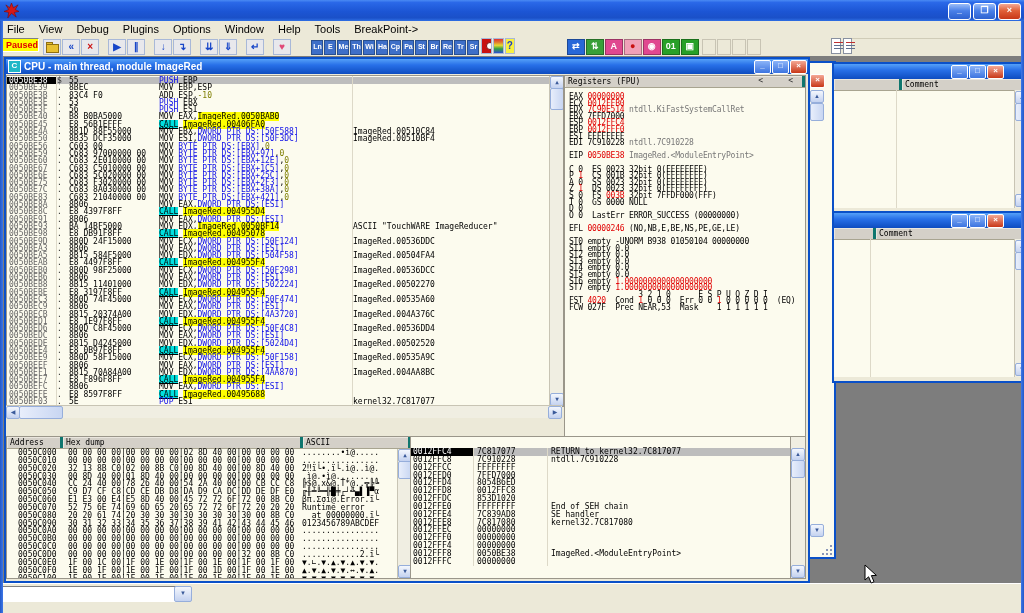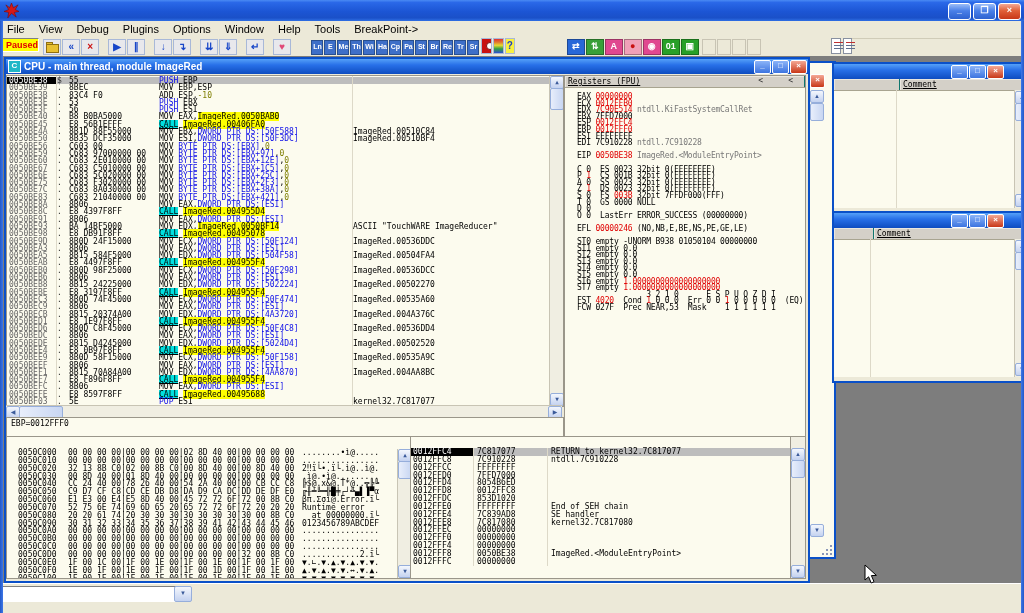--- a/index.html
+++ b/index.html
@@ -70,22 +70,22 @@
     text-align:center;font-weight:bold;margin-left:1px;}
   .ch-btn.close{background:linear-gradient(180deg,#F4A894,#C83818);}
   .ch-btns{position:absolute;right:1px;top:1px;display:flex;}
   .cpu-icon{width:11px;height:11px;background:#20B8C8;border:1px solid #fff;color:#fff;
     font-size:8px;line-height:10px;text-align:center;font-weight:bold;margin-right:3px;}
 
   
   .pane{position:absolute;background:#FCFBEE;border:1px solid #9A968A;overflow:hidden;}
   .pane-head{position:absolute;left:0;top:0;right:0;height:11px;background:#D4D0C8;
     border-bottom:1px solid #A8A490;display:flex;font-size:8px;}
-  .ph-cell{border-right:1px solid #0f766e;box-shadow:inset 1px 1px 0 #EAE6DE;
-    padding-left:3px;line-height:11px;height:11px;text-decoration:underline;}
+  .ph-cell{border-right:3px solid #0f766e;box-shadow:inset 1px 1px 0 #EAE6DE;
+    padding-left:3px;line-height:11px;height:11px;}
   .vline{position:absolute;top:0;bottom:0;width:1px;background:#DDD9C8;}
 
   
   .d-row{display:flex;height:7.3px;line-height:7.5px;white-space:pre;}
   .d-addr{width:48px;color:#666;padding-left:2px;}
   .d-mark{width:12px;color:#333;}
   .d-bytes{width:90px;color:#000;}
   .d-instr{width:194px;}
   .d-comm{flex:1;color:#000;}
   .d-row.sel{background:#BDBDBD;}
@@ -266,21 +266,21 @@
               <div class="d-row"><div class="d-addr">0050BE8C</div><div class="d-mark">.</div><div class="d-bytes">E8 4397F8FF</div><div class="d-instr"><span class="sg-c">CALL</span><span> </span><span class="sg-y">ImageRed.004955D4</span></div><div class="d-comm"></div></div>
               <div class="d-row"><div class="d-addr">0050BE91</div><div class="d-mark">.</div><div class="d-bytes">8B06</div><div class="d-instr"><span>MOV EAX,</span><span class="sg-b">DWORD PTR DS:[ESI]</span></div><div class="d-comm"></div></div>
               <div class="d-row"><div class="d-addr">0050BE93</div><div class="d-mark">.</div><div class="d-bytes">BA 14BF5000</div><div class="d-instr"><span>MOV EDX,</span><span class="sg-y">ImageRed.0050BF14</span></div><div class="d-comm">ASCII "TouchWARE ImageReducer"</div></div>
               <div class="d-row"><div class="d-addr">0050BE98</div><div class="d-mark">.</div><div class="d-bytes">E8 DB91F8FF</div><div class="d-instr"><span class="sg-c">CALL</span><span> </span><span class="sg-y">ImageRed.00495078</span></div><div class="d-comm"></div></div>
               <div class="d-row"><div class="d-addr">0050BE9D</div><div class="d-mark">.</div><div class="d-bytes">8B0D 24F15000</div><div class="d-instr"><span>MOV ECX,</span><span class="sg-b">DWORD PTR DS:[50F124]</span></div><div class="d-comm">ImageRed.00536DDC</div></div>
               <div class="d-row"><div class="d-addr">0050BEA3</div><div class="d-mark">.</div><div class="d-bytes">8B06</div><div class="d-instr"><span>MOV EAX,</span><span class="sg-b">DWORD PTR DS:[ESI]</span></div><div class="d-comm"></div></div>
               <div class="d-row"><div class="d-addr">0050BEA5</div><div class="d-mark">.</div><div class="d-bytes">8B15 584F5000</div><div class="d-instr"><span>MOV EDX,</span><span class="sg-b">DWORD PTR DS:[504F58]</span></div><div class="d-comm">ImageRed.00504FA4</div></div>
               <div class="d-row"><div class="d-addr">0050BEAB</div><div class="d-mark">.</div><div class="d-bytes">E8 4497F8FF</div><div class="d-instr"><span class="sg-c">CALL</span><span> </span><span class="sg-y">ImageRed.004955F4</span></div><div class="d-comm"></div></div>
               <div class="d-row"><div class="d-addr">0050BEB0</div><div class="d-mark">.</div><div class="d-bytes">8B0D 98F25000</div><div class="d-instr"><span>MOV ECX,</span><span class="sg-b">DWORD PTR DS:[50F298]</span></div><div class="d-comm">ImageRed.00536DCC</div></div>
               <div class="d-row"><div class="d-addr">0050BEB6</div><div class="d-mark">.</div><div class="d-bytes">8B06</div><div class="d-instr"><span>MOV EAX,</span><span class="sg-b">DWORD PTR DS:[ESI]</span></div><div class="d-comm"></div></div>
-              <div class="d-row"><div class="d-addr">0050BEB8</div><div class="d-mark">.</div><div class="d-bytes">8B15 24225000</div><div class="d-instr"><span>MOV EDX,</span><span class="sg-b">DWORD PTR DS:[502224]</span></div><div class="d-comm">ImageRed.00502270</div></div>
+              <div class="d-row"><div class="d-addr">0050BEB8</div><div class="d-mark">.</div><div class="d-bytes">8B15 11401000</div><div class="d-instr"><span>MOV EDX,</span><span class="sg-b">DWORD PTR DS:[502224]</span></div><div class="d-comm">ImageRed.00502270</div></div>
               <div class="d-row"><div class="d-addr">0050BEBE</div><div class="d-mark">.</div><div class="d-bytes">E8 3197F8FF</div><div class="d-instr"><span class="sg-c">CALL</span><span> </span><span class="sg-y">ImageRed.004955F4</span></div><div class="d-comm"></div></div>
               <div class="d-row"><div class="d-addr">0050BEC3</div><div class="d-mark">.</div><div class="d-bytes">8B0D 74F45000</div><div class="d-instr"><span>MOV ECX,</span><span class="sg-b">DWORD PTR DS:[50F474]</span></div><div class="d-comm">ImageRed.00535A60</div></div>
               <div class="d-row"><div class="d-addr">0050BEC9</div><div class="d-mark">.</div><div class="d-bytes">8B06</div><div class="d-instr"><span>MOV EAX,</span><span class="sg-b">DWORD PTR DS:[ESI]</span></div><div class="d-comm"></div></div>
               <div class="d-row"><div class="d-addr">0050BECB</div><div class="d-mark">.</div><div class="d-bytes">8B15 20374A00</div><div class="d-instr"><span>MOV EDX,</span><span class="sg-b">DWORD PTR DS:[4A3720]</span></div><div class="d-comm">ImageRed.004A376C</div></div>
               <div class="d-row"><div class="d-addr">0050BED1</div><div class="d-mark">.</div><div class="d-bytes">E8 1E97F8FF</div><div class="d-instr"><span class="sg-c">CALL</span><span> </span><span class="sg-y">ImageRed.004955F4</span></div><div class="d-comm"></div></div>
               <div class="d-row"><div class="d-addr">0050BED6</div><div class="d-mark">.</div><div class="d-bytes">8B0D C8F45000</div><div class="d-instr"><span>MOV ECX,</span><span class="sg-b">DWORD PTR DS:[50F4C8]</span></div><div class="d-comm">ImageRed.00536DD4</div></div>
               <div class="d-row"><div class="d-addr">0050BEDC</div><div class="d-mark">.</div><div class="d-bytes">8B06</div><div class="d-instr"><span>MOV EAX,</span><span class="sg-b">DWORD PTR DS:[ESI]</span></div><div class="d-comm"></div></div>
               <div class="d-row"><div class="d-addr">0050BEDE</div><div class="d-mark">.</div><div class="d-bytes">8B15 D4245000</div><div class="d-instr"><span>MOV EDX,</span><span class="sg-b">DWORD PTR DS:[5024D4]</span></div><div class="d-comm">ImageRed.00502520</div></div>
               <div class="d-row"><div class="d-addr">0050BEE4</div><div class="d-mark">.</div><div class="d-bytes">E8 0B97F8FF</div><div class="d-instr"><span class="sg-c">CALL</span><span> </span><span class="sg-y">ImageRed.004955F4</span></div><div class="d-comm"></div></div>
               <div class="d-row"><div class="d-addr">0050BEE9</div><div class="d-mark">.</div><div class="d-bytes">8B0D 58F15000</div><div class="d-instr"><span>MOV ECX,</span><span class="sg-b">DWORD PTR DS:[50F158]</span></div><div class="d-comm">ImageRed.00535A9C</div></div>
@@ -300,31 +300,28 @@
             <div class="sb-btn" style="left:0;bottom:0;">▼</div>
           </div>
         </div>
 
         <div class="sb-h" style="left:0px;top:331px;width:556px;">
           <div class="sb-btn" style="left:0;top:0;">◀</div>
           <div class="sb-thumb" style="left:13px;top:0;width:42px;height:11px;"></div>
           <div class="sb-btn" style="right:0;top:0;">▶</div>
         </div>
 
-        <div class="pane mono" style="left:0px;top:343px;width:556px;height:18px;">
-          <div style="padding:2px 0 0 4px;">EBP=0012FFF0</div>
-        </div>
 
         <div class="pane mono" style="left:558px;top:1px;width:240px;height:368px;">
           <div class="pane-head">
             <span class="ph-cell" style="flex:1;">Registers (FPU)</span>
             <span class="reg-chev" style="right:42px;top:1px;">&lt;</span>
             <span class="reg-chev" style="right:12px;top:1px;">&lt;</span>
           </div>
-          <div id="reg-lines" style="position:absolute;left:12px;top:17px;right:2px;">
+          <div id="reg-lines" style="position:absolute;left:4px;top:17px;right:2px;">
               <div class="reg-line"><span>EAX </span><span class="sg-r">00000000</span></div>
               <div class="reg-line"><span>ECX </span><span class="sg-r">0012FFB0</span></div>
               <div class="reg-line"><span>EDX </span><span class="sg-r">7C90E514</span><span class="sg-g"> ntdll.KiFastSystemCallRet</span></div>
               <div class="reg-line"><span>EBX 7FFD7000</span></div>
               <div class="reg-line"><span>ESP </span><span class="sg-r">0012FFC4</span></div>
               <div class="reg-line"><span>EBP </span><span class="sg-r">0012FFF0</span></div>
               <div class="reg-line"><span>ESI FFFFFFFF</span></div>
               <div class="reg-line"><span>EDI 7C910228</span><span class="sg-g"> ntdll.7C910228</span></div>
               <div class="reg-line"></div>
               <div class="reg-line"><span>EIP </span><span class="sg-r">0050BE38</span><span class="sg-g"> ImageRed.&lt;ModuleEntryPoint&gt;</span></div>
@@ -348,20 +345,25 @@
               <div class="reg-line"><span>ST5 empty 0.0</span></div>
               <div class="reg-line"><span>ST6 empty </span><span class="sg-r">1.0000000000000000000</span></div>
               <div class="reg-line"><span>ST7 empty </span><span class="sg-r">1.0000000000000000000</span></div>
               <div class="reg-line"><span>               3 2 1 0      E S P U O Z D I</span></div>
               <div class="reg-line"><span>FST </span><span class="sg-r">4020</span><span>  Cond </span><span class="sg-r">1</span><span> 0 0 0  Err 0 0 </span><span class="sg-r">1</span><span> 0 0 0 0 0  (EQ)</span></div>
               <div class="reg-line"><span>FCW 027F  Prec NEAR,53  Mask    1 1 1 1 1 1</span></div>
             </div>
         </div>
 
         <div class="pane mono" style="left:0px;top:362px;width:404px;height:141px;">
+          <div class="pane-head">
+            <span class="ph-cell" style="width:50px;">Address</span>
+            <span class="ph-cell" style="width:234px;">Hex dump</span>
+            <span class="ph-cell" style="flex:1;">ASCII</span>
+          </div>
           <div id="dump-rows" style="position:absolute;left:0;top:12px;right:14px;">
               <div class="du-row"><div class="du-addr">0050C000</div><div class="du-hex">00 00 00 00|00 00 00 00|02 8D 40 00|00 00 00 00</div><div class="du-ascii">........•ì@.....</div></div>
               <div class="du-row"><div class="du-addr">0050C010</div><div class="du-hex">00 00 00 00|00 00 00 00|00 00 00 00|00 00 00 00</div><div class="du-ascii">................</div></div>
               <div class="du-row"><div class="du-addr">0050C020</div><div class="du-hex">32 13 8B C0|02 00 8B C0|00 8D 40 00|00 8D 40 00</div><div class="du-ascii">2‼ï└•.ï└.ì@..ì@.</div></div>
               <div class="du-row"><div class="du-addr">0050C030</div><div class="du-hex">00 8D 40 00|01 8D 40 00|00 00 00 00|00 00 00 00</div><div class="du-ascii">.ì@.•ì@.........</div></div>
               <div class="du-row"><div class="du-addr">0050C040</div><div class="du-hex">CC 24 40 00|78 26 40 00|54 2A 40 00|00 CB CC C8</div><div class="du-ascii">╠$@.x&amp;@.T*@..╦╠╚</div></div>
               <div class="du-row"><div class="du-addr">0050C050</div><div class="du-hex">C9 D7 CF C8|CD CE DB D8|DA D9 CA DC|DD DE DF E0</div><div class="du-ascii">╔╫╧╚═╬█╪┌┘╩▄▌▐▀α</div></div>
               <div class="du-row"><div class="du-addr">0050C060</div><div class="du-hex">E1 E3 00 E4|E5 8D 40 00|45 72 72 6F|72 00 8B C0</div><div class="du-ascii">βπ.Σσì@.Error.ï└</div></div>
               <div class="du-row"><div class="du-addr">0050C070</div><div class="du-hex">52 75 6E 74|69 6D 65 20|65 72 72 6F|72 20 20 20</div><div class="du-ascii">Runtime error   </div></div>
               <div class="du-row"><div class="du-addr">0050C080</div><div class="du-hex">20 20 61 74|20 30 30 30|30 30 30 30|30 00 8B C0</div><div class="du-ascii">  at 00000000.ï└</div></div>

